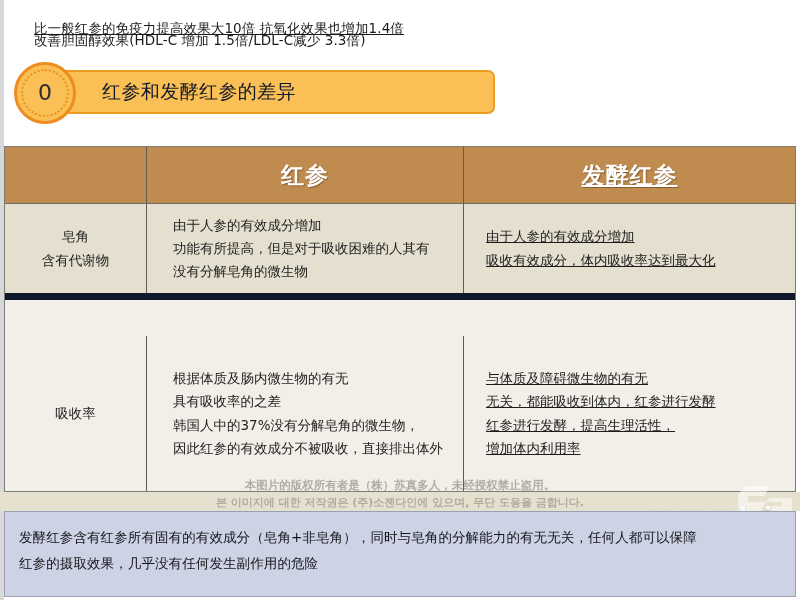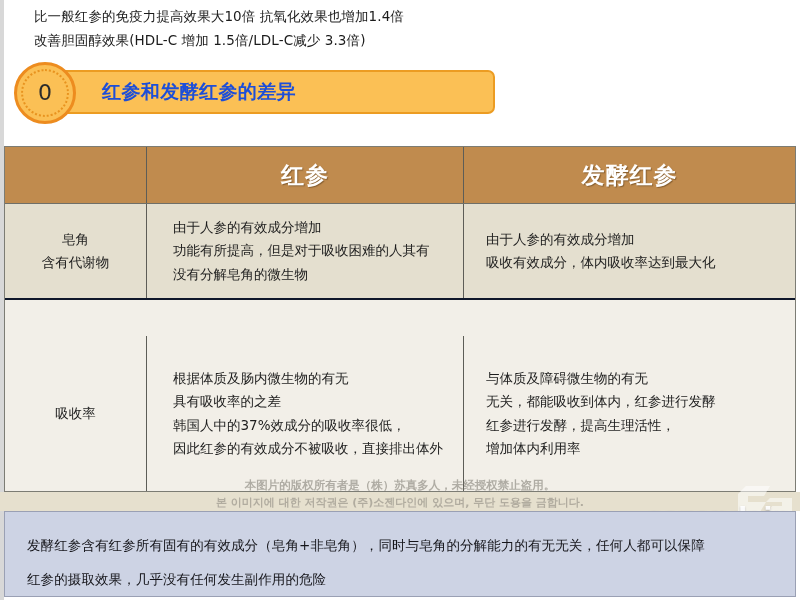--- a/index.html
+++ b/index.html
@@ -27,43 +27,43 @@
   
   .lead {
     position: absolute;
     left: 34px;
     font-size: 13.5px;
     color: #1b1b1b;
     letter-spacing: 0.1px;
     white-space: nowrap;
     line-height: 1;
   }
-  .lead-1 { top: 10px; }
+  .lead-1 { top: 22px; text-decoration: underline; }
   .lead-2 { top: 34px; }
 
   
   .banner {
     position: absolute;
     left: 54px;
     top: 70px;
     width: 441px;
     height: 44px;
     background: #FBC055;
     border: 2px solid #EC9C22;
     border-radius: 7px;
     box-sizing: border-box;
   }
   .banner-text {
     position: absolute;
     left: 46px;
     top: 50%;
     transform: translateY(-50%);
     font-size: 19px;
-    font-weight: bold;
-    color: #1d4ed8;
+    font-weight: normal;
+    color: #0f172a;
     white-space: nowrap;
     letter-spacing: 0.4px;
   }
 
   .badge {
     position: absolute;
     left: 14px;
     top: 62px;
     width: 62px;
     height: 62px;
@@ -121,34 +121,34 @@
     justify-content: center;
     box-sizing: border-box;
     color: #ffffff;
     font-size: 23px;
     font-weight: bold;
     text-shadow: 1px 1px 1px rgba(90,60,25,0.55);
     letter-spacing: 1px;
   }
   .col-1 { width: 142px; flex: none; border-right: 1px solid #5d5d57; }
   .col-2 { width: 317px; flex: none; border-right: 1px solid #5d5d57; }
-  .col-3 { flex: 1 1 auto; }
+  .col-3 { flex: 1 1 auto; text-decoration: underline; }
 
   .trow {
     position: absolute;
     left: 0;
     width: 100%;
     display: flex;
     box-sizing: border-box;
   }
   .trow-1 {
     top: 57px;
     height: 96px;
     background: #E4DFCF;
-    border-bottom: 2px solid #0f172a;
+    border-bottom: 7px solid #0f172a;
   }
   .trow-2 {
     top: 189px;
     height: 155px;
     background: #F2EFE8;
   }
   .td {
     box-sizing: border-box;
     display: flex;
     align-items: center;
@@ -239,21 +239,21 @@
     left: 4px;
     top: 511px;
     width: 792px;
     height: 86px;
     background: #CDD3E4;
     border: 1px solid #9aa0b4;
     box-sizing: border-box;
     padding: 12px 14px 0 14px;
   }
   .concl p {
-    margin: 8px;
+    margin: 0;
     font-size: 13.5px;
     color: #15151a;
     line-height: 1.95;
     white-space: nowrap;
     letter-spacing: 0.1px;
   }
 
   .edge-shade {
     position: absolute;
     left: 0; top: 0;
@@ -313,21 +313,21 @@
     <div class="trow trow-2">
       <div class="td col-1">
         <div>
           <p>吸收率</p>
         </div>
       </div>
       <div class="td col-2">
         <div>
           <p>根据体质及肠内微生物的有无</p>
           <p>具有吸收率的之差</p>
-          <p>韩国人中的37%效成分的吸收率很低，</p>
+          <p>韩国人中的37%没有分解皂角的微生物，</p>
           <p>因此红参的有效成分不被吸收，直接排出体外</p>
         </div>
       </div>
       <div class="td col-3">
         <div>
           <p>与体质及障碍微生物的有无</p>
           <p>无关，都能吸收到体内，红参进行发酵</p>
           <p>红参进行发酵，提高生理活性，</p>
           <p>增加体内利用率</p>
         </div>

